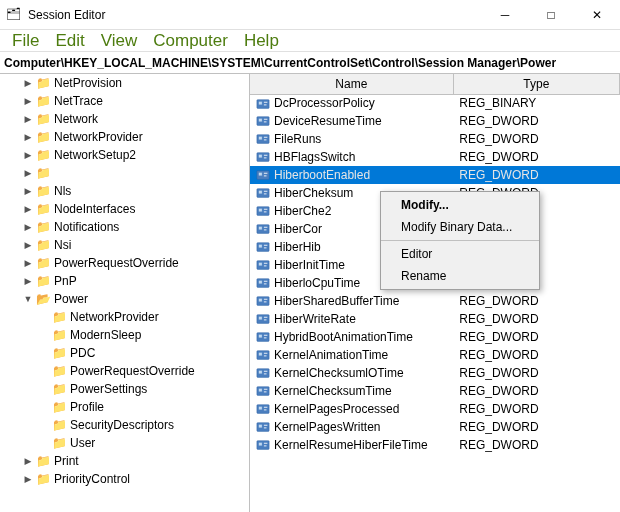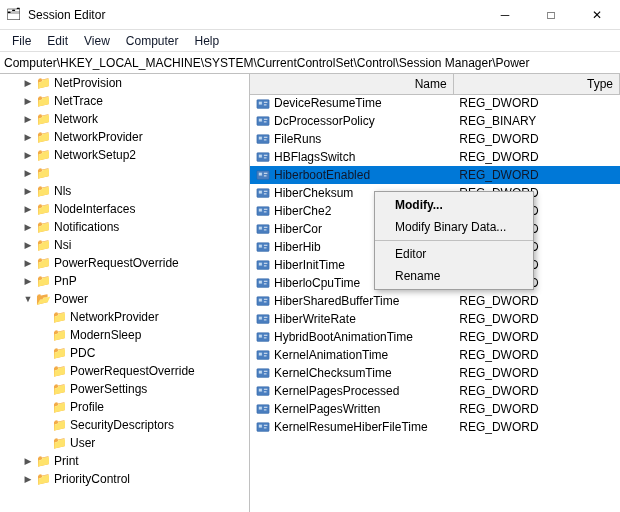--- a/index.html
+++ b/index.html
@@ -57,36 +57,37 @@
       background: #ffffff;
       display: flex;
       align-items: center;
       height: 22px;
       padding: 0 4px;
       border-bottom: 1px solid #e0e0e0;
     }
     .menu-item {
       padding: 2px 8px;
       cursor: pointer;
-      font-size: 12px;
-      color: #0f172a;
+      font-size: 17px;
+      color: #4d7c0f;
     }
 
     
     .address-bar {
       background: #ffffff;
       height: 22px;
       display: flex;
       align-items: center;
       border-bottom: 1px solid #c0c0c0;
       padding: 0 4px;
     }
     .address-text {
       font-size: 12px;
       color: #000;
+      font-weight: bold;
     }
 
     
     .main-content {
       display: flex;
       height: calc(512px - 74px);
       background: #ffffff;
     }
 
     
@@ -145,54 +146,54 @@
       border-collapse: collapse;
     }
     .reg-table thead tr {
       background: #f0f0f0;
       border-bottom: 1px solid #c0c0c0;
       position: sticky;
       top: 0;
       z-index: 1;
     }
     .reg-table th {
-      text-align: right;
+      text-align: center;
       padding: 2px 6px;
       font-size: 12px;
       font-weight: normal;
       border-right: 1px solid #c0c0c0;
       height: 20px;
     }
     .reg-table td {
       padding: 1px 6px;
       font-size: 12px;
       height: 18px;
       white-space: nowrap;
       overflow: hidden;
       text-overflow: ellipsis;
     }
-    .reg-table tr.selected td { background: #0078d7; color: #0f172a; }
+    .reg-table tr.selected td { background: #0078d7; color: #e5e5e5; }
     .reg-table tr.selected td .reg-icon { color: #fff; }
     .reg-row { cursor: default; }
     .reg-icon {
       display: inline-flex;
       align-items: center;
       margin-right: 4px;
       vertical-align: middle;
     }
     .reg-icon svg {
       width: 14px;
       height: 14px;
     }
 
     
     .context-menu {
       position: absolute;
       top: 117px;
-      left: 124px;
+      left: 130px;
       background: #f0f0f0;
       border: 1px solid #a0a0a0;
       box-shadow: 2px 2px 6px rgba(0,0,0,0.3);
       z-index: 100;
       min-width: 160px;
       padding: 2px 0;
     }
     .ctx-item {
       padding: 4px 20px;
       font-size: 12px;
@@ -367,42 +368,42 @@
       </thead>
       <tbody id="reg-tbody">
       <tr class="reg-row">
             <td><span class="reg-icon">
                 <svg viewBox="0 0 16 16" fill="none" xmlns="http://www.w3.org/2000/svg">
     <rect x="1" y="3" width="14" height="10" rx="1" fill="#4a7ebf" stroke="#2a5ea0" stroke-width="0.5"></rect>
     <rect x="3" y="5" width="4" height="4" fill="#c0d8f0" stroke="#4a7ebf" stroke-width="0.5"></rect>
     <line x1="9" y1="6" x2="13" y2="6" stroke="#fff" stroke-width="1"></line>
     <line x1="9" y1="9" x2="12" y2="9" stroke="#fff" stroke-width="1"></line>
   </svg>
-              </span>DeviceResumeTime</td>
-            <td>REG_DWORD</td>
-          </tr>
-          <tr class="reg-row">
-            <td><span class="reg-icon">
-                <svg viewBox="0 0 16 16" fill="none" xmlns="http://www.w3.org/2000/svg">
-    <rect x="1" y="3" width="14" height="10" rx="1" fill="#4a7ebf" stroke="#2a5ea0" stroke-width="0.5"></rect>
-    <rect x="3" y="5" width="4" height="4" fill="#c0d8f0" stroke="#4a7ebf" stroke-width="0.5"></rect>
-    <line x1="9" y1="6" x2="13" y2="6" stroke="#fff" stroke-width="1"></line>
-    <line x1="9" y1="9" x2="12" y2="9" stroke="#fff" stroke-width="1"></line>
-  </svg>
               </span>DcProcessorPolicy</td>
             <td>REG_BINARY</td>
           </tr>
           <tr class="reg-row">
             <td><span class="reg-icon">
                 <svg viewBox="0 0 16 16" fill="none" xmlns="http://www.w3.org/2000/svg">
     <rect x="1" y="3" width="14" height="10" rx="1" fill="#4a7ebf" stroke="#2a5ea0" stroke-width="0.5"></rect>
     <rect x="3" y="5" width="4" height="4" fill="#c0d8f0" stroke="#4a7ebf" stroke-width="0.5"></rect>
     <line x1="9" y1="6" x2="13" y2="6" stroke="#fff" stroke-width="1"></line>
     <line x1="9" y1="9" x2="12" y2="9" stroke="#fff" stroke-width="1"></line>
   </svg>
+              </span>DeviceResumeTime</td>
+            <td>REG_DWORD</td>
+          </tr>
+          <tr class="reg-row">
+            <td><span class="reg-icon">
+                <svg viewBox="0 0 16 16" fill="none" xmlns="http://www.w3.org/2000/svg">
+    <rect x="1" y="3" width="14" height="10" rx="1" fill="#4a7ebf" stroke="#2a5ea0" stroke-width="0.5"></rect>
+    <rect x="3" y="5" width="4" height="4" fill="#c0d8f0" stroke="#4a7ebf" stroke-width="0.5"></rect>
+    <line x1="9" y1="6" x2="13" y2="6" stroke="#fff" stroke-width="1"></line>
+    <line x1="9" y1="9" x2="12" y2="9" stroke="#fff" stroke-width="1"></line>
+  </svg>
               </span>FileRuns</td>
             <td>REG_DWORD</td>
           </tr>
           <tr class="reg-row">
             <td><span class="reg-icon">
                 <svg viewBox="0 0 16 16" fill="none" xmlns="http://www.w3.org/2000/svg">
     <rect x="1" y="3" width="14" height="10" rx="1" fill="#4a7ebf" stroke="#2a5ea0" stroke-width="0.5"></rect>
     <rect x="3" y="5" width="4" height="4" fill="#c0d8f0" stroke="#4a7ebf" stroke-width="0.5"></rect>
     <line x1="9" y1="6" x2="13" y2="6" stroke="#fff" stroke-width="1"></line>
     <line x1="9" y1="9" x2="12" y2="9" stroke="#fff" stroke-width="1"></line>
@@ -522,20 +523,31 @@
           </tr>
           <tr class="reg-row">
             <td><span class="reg-icon">
                 <svg viewBox="0 0 16 16" fill="none" xmlns="http://www.w3.org/2000/svg">
     <rect x="1" y="3" width="14" height="10" rx="1" fill="#4a7ebf" stroke="#2a5ea0" stroke-width="0.5"></rect>
     <rect x="3" y="5" width="4" height="4" fill="#c0d8f0" stroke="#4a7ebf" stroke-width="0.5"></rect>
     <line x1="9" y1="6" x2="13" y2="6" stroke="#fff" stroke-width="1"></line>
     <line x1="9" y1="9" x2="12" y2="9" stroke="#fff" stroke-width="1"></line>
   </svg>
               </span>KernelAnimationTime</td>
+            <td>REG_DWORD</td>
+          </tr>
+          <tr class="reg-row">
+            <td><span class="reg-icon">
+                <svg viewBox="0 0 16 16" fill="none" xmlns="http://www.w3.org/2000/svg">
+    <rect x="1" y="3" width="14" height="10" rx="1" fill="#4a7ebf" stroke="#2a5ea0" stroke-width="0.5"></rect>
+    <rect x="3" y="5" width="4" height="4" fill="#c0d8f0" stroke="#4a7ebf" stroke-width="0.5"></rect>
+    <line x1="9" y1="6" x2="13" y2="6" stroke="#fff" stroke-width="1"></line>
+    <line x1="9" y1="9" x2="12" y2="9" stroke="#fff" stroke-width="1"></line>
+  </svg>
+              </span>KernelChecksumlOTime</td>
             <td>REG_DWORD</td>
           </tr>
           <tr class="reg-row">
             <td><span class="reg-icon">
                 <svg viewBox="0 0 16 16" fill="none" xmlns="http://www.w3.org/2000/svg">
     <rect x="1" y="3" width="14" height="10" rx="1" fill="#4a7ebf" stroke="#2a5ea0" stroke-width="0.5"></rect>
     <rect x="3" y="5" width="4" height="4" fill="#c0d8f0" stroke="#4a7ebf" stroke-width="0.5"></rect>
     <line x1="9" y1="6" x2="13" y2="6" stroke="#fff" stroke-width="1"></line>
     <line x1="9" y1="9" x2="12" y2="9" stroke="#fff" stroke-width="1"></line>
   </svg>

